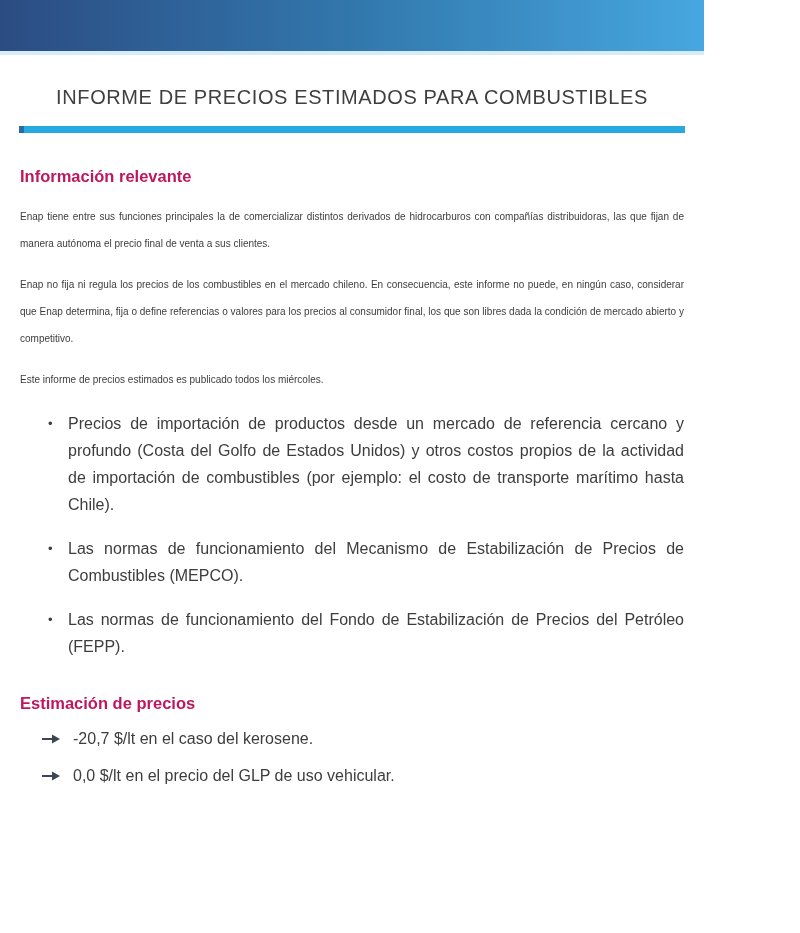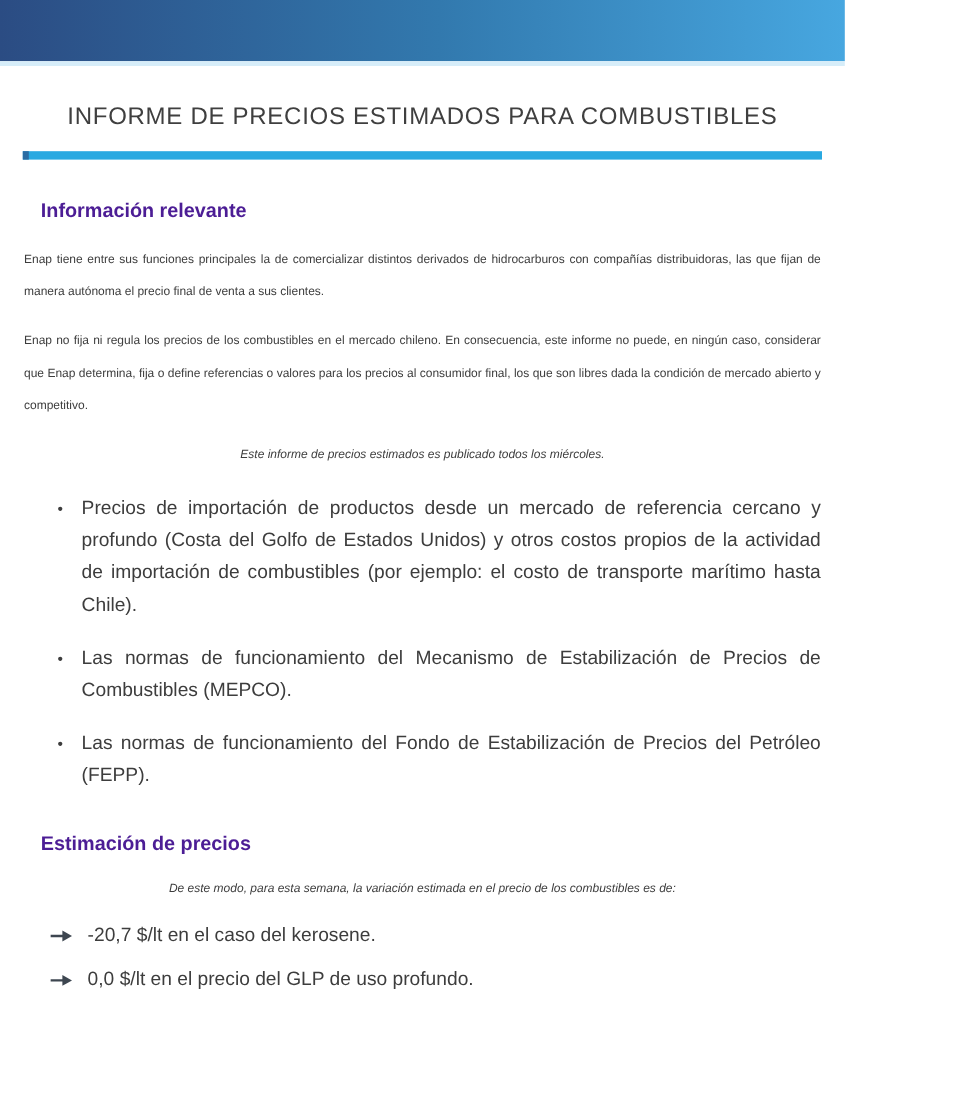--- a/index.html
+++ b/index.html
@@ -37,30 +37,29 @@
     height:7px;
     background:var(--accent);
     display:flex;
   }
   .rule-cap{width:5px;height:7px;background:var(--accent-cap);display:block;}
   .content{padding:0 20px;}
   .section-heading{
     margin-top:34px;
     font-size:16.5px;
     font-weight:700;
-    color:#4c1d95;
-    margin-left:14px;
+    color:#be185d;
   }
   .para{
     margin-top:14px;
     font-size:10px;
     line-height:27px;
     text-align:justify;
   }
-  .para.single{text-align:center;font-style:italic;}
+  .para.single{text-align:left;}
   .gap-lg{margin-top:17px;}
   .bullet-list{margin-top:4px;}
   .bullet-item{
     display:flex;
     margin-top:17px;
     font-size:16px;
     line-height:27px;
   }
   .bullet-marker{
     width:20px;
@@ -117,34 +116,33 @@
         <span class="bullet-text">Las normas de funcionamiento del Mecanismo de Estabilización de Precios de Combustibles (MEPCO).</span>
       </div>
       <div class="bullet-item">
         <span class="bullet-marker">•</span>
         <span class="bullet-text">Las normas de funcionamiento del Fondo de Estabilización de Precios del Petróleo (FEPP).</span>
       </div>
     </div>
 
     <h2 class="section-heading">Estimación de precios</h2>
 
-    <p class="para single">De este modo, para esta semana, la  variación estimada en el precio de los combustibles es de:</p>
 
     <div class="arrow-list">
       <div class="arrow-item">
         <svg class="arrow-marker" width="19" height="10" viewBox="0 0 19 10">
           <line x1="0" y1="5" x2="11" y2="5" stroke="#3d4650" stroke-width="2"></line>
           <polygon points="10,0.5 18,5 10,9.5" fill="#3d4650"></polygon>
         </svg>
         <span class="arrow-text">-20,7 $/lt en el caso del kerosene.</span>
       </div>
       <div class="arrow-item">
         <svg class="arrow-marker" width="19" height="10" viewBox="0 0 19 10">
           <line x1="0" y1="5" x2="11" y2="5" stroke="#3d4650" stroke-width="2"></line>
           <polygon points="10,0.5 18,5 10,9.5" fill="#3d4650"></polygon>
         </svg>
-        <span class="arrow-text">0,0 $/lt en el precio del GLP de uso profundo.</span>
+        <span class="arrow-text">0,0 $/lt en el precio del GLP de uso vehicular.</span>
       </div>
     </div>
 
   </div>
 
 </div>
 
 </body></html>

